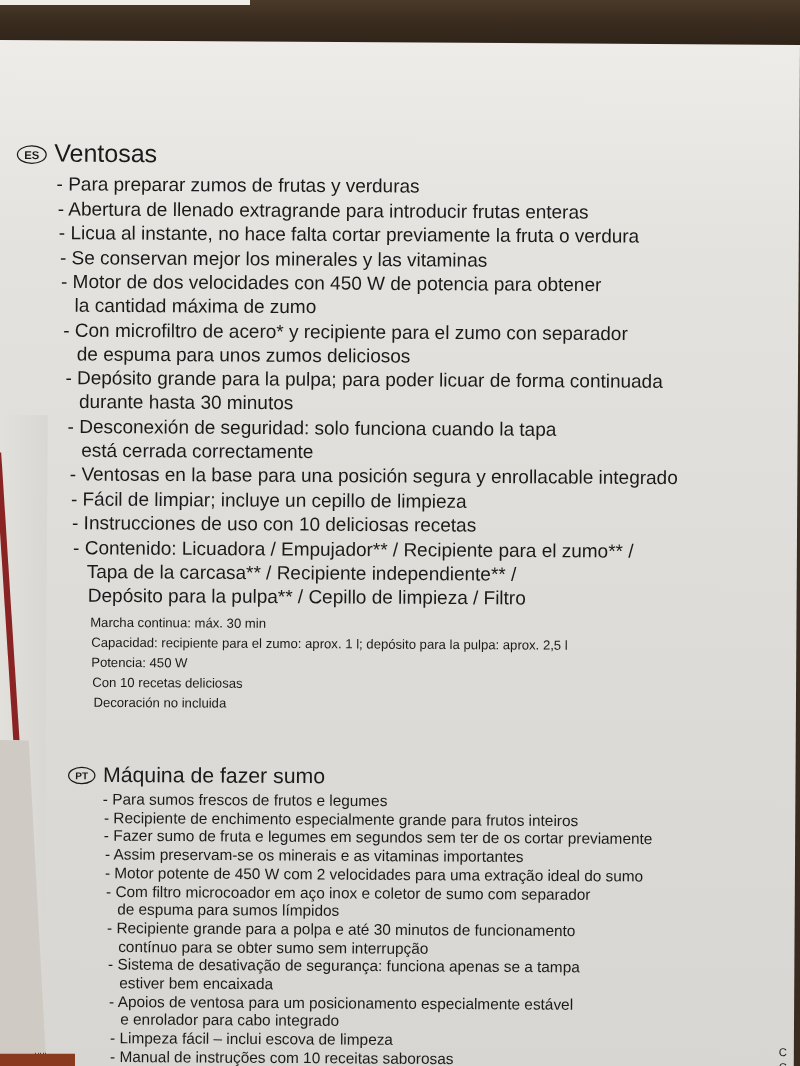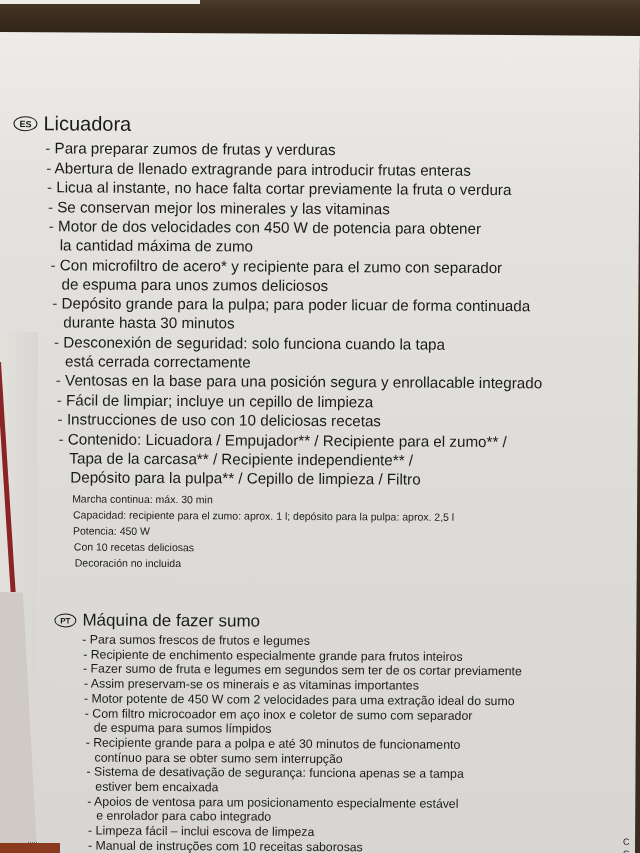--- a/index.html
+++ b/index.html
@@ -83,21 +83,21 @@
 
 <div class="panel">
   <div class="left-edge"></div>
   <div class="red-stripe"></div>
   <div class="lower-sheet"></div>
   <div class="barcode"></div>
 
   <div class="section es-section">
     <div class="heading">
       <span class="lang-badge">ES</span>
-      <span>Licuadora</span>
+      <span>Ventosas</span>
     </div>
     <ul class="bullets">
       <li><span>- Para preparar zumos de frutas y verduras</span></li>
       <li style="margin-left:1px"><span>- Abertura de llenado extragrande para introducir frutas enteras</span></li>
       <li style="margin-left:2px"><span>- Licua al instante, no hace falta cortar previamente la fruta o verdura</span></li>
       <li style="margin-left:3px"><span>- Se conservan mejor los minerales y las vitaminas</span></li>
       <li style="margin-left:4px"><span>- Motor de dos velocidades con 450 W de potencia para obtener</span><span class="cont">la cantidad máxima de zumo</span></li>
       <li style="margin-left:6px"><span>- Con microfiltro de acero* y recipiente para el zumo con separador</span><span class="cont">de espuma para unos zumos deliciosos</span></li>
       <li style="margin-left:8px"><span>- Depósito grande para la pulpa; para poder licuar de forma continuada</span><span class="cont">durante hasta 30 minutos</span></li>
       <li style="margin-left:10px"><span>- Desconexión de seguridad: solo funciona cuando la tapa</span><span class="cont">está cerrada correctamente</span></li>

